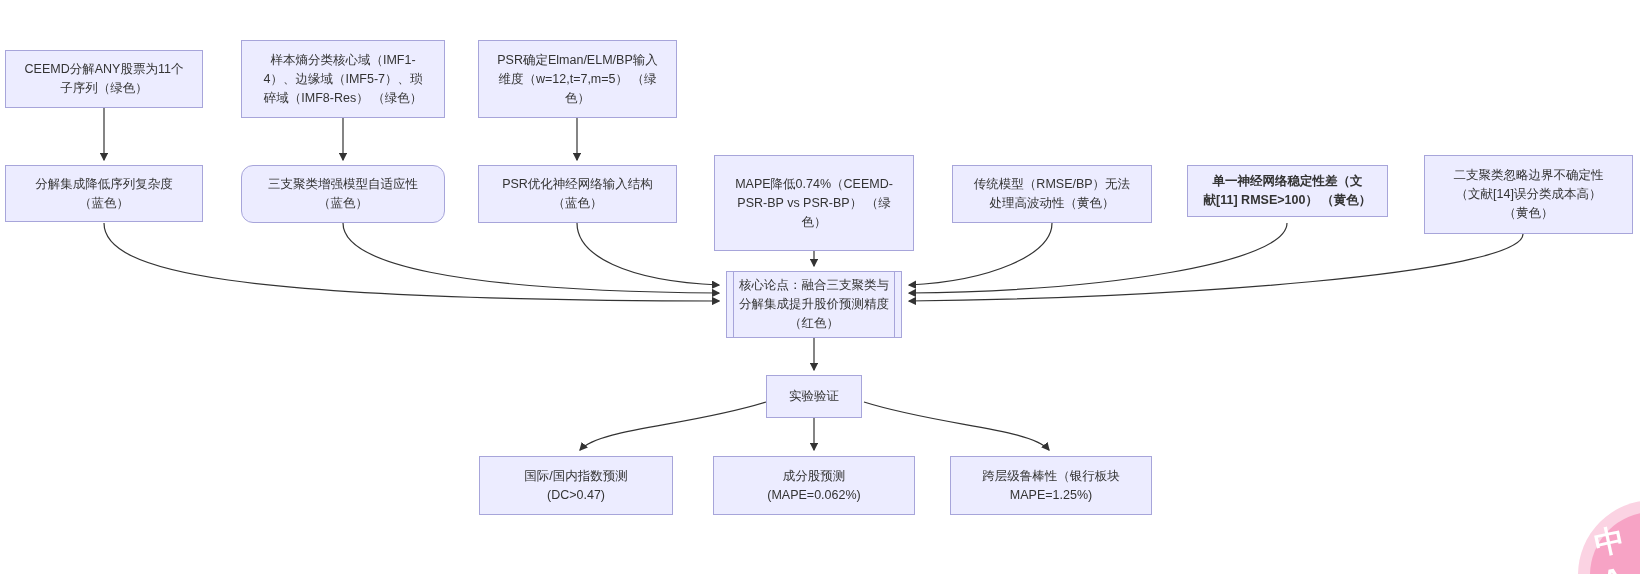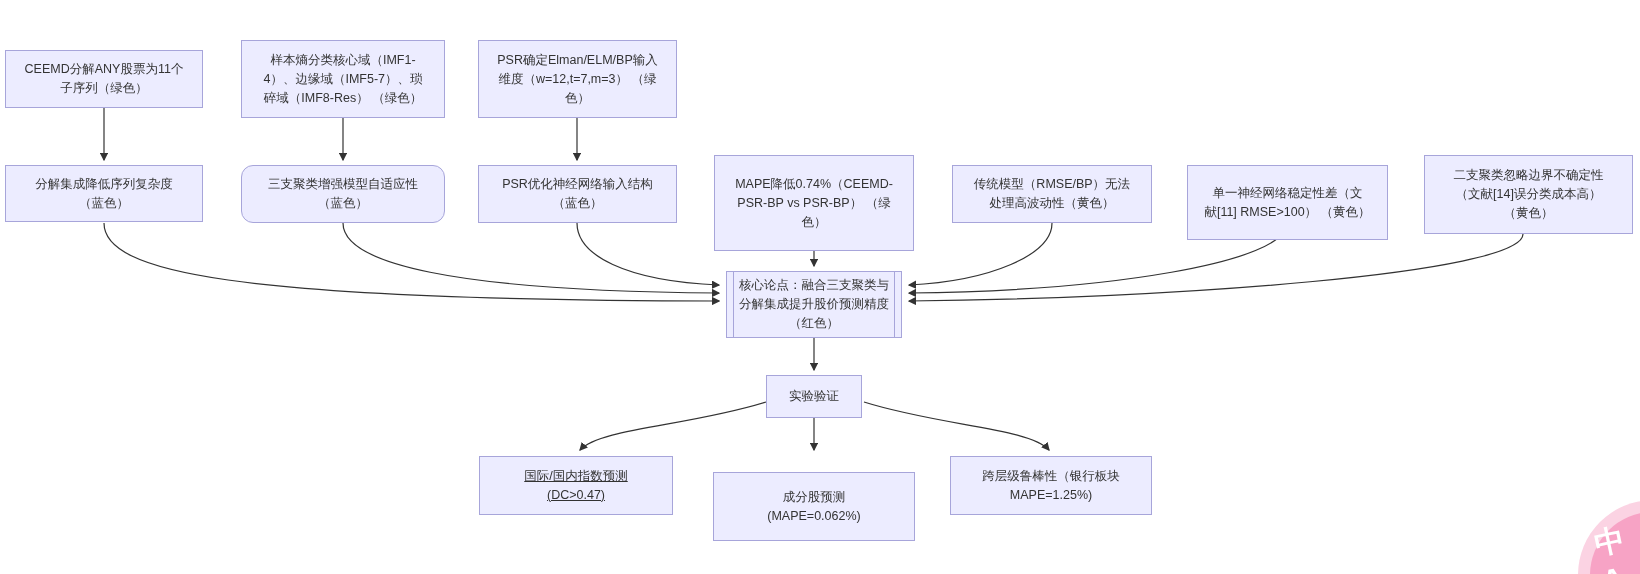--- a/index.html
+++ b/index.html
@@ -102,44 +102,44 @@
   <path class="edge" d="M814,418 L814,450" marker-end="url(#arrow)"></path>
   <path class="edge" d="M864,402 C940,426 1030,428 1049,450" marker-end="url(#arrow)"></path>
 </svg>
 
 <div class="node" style="left:5px;   top:50px;  width:198px; height:58px;">CEEMD分解ANY股票为11个
 子序列（绿色）</div>
 <div class="node" style="left:241px; top:40px;  width:204px; height:78px;">样本熵分类核心域（IMF1-
 4）、边缘域（IMF5-7）、琐
 碎域（IMF8-Res） （绿色）</div>
 <div class="node" style="left:478px; top:40px;  width:199px; height:78px;">PSR确定Elman/ELM/BP输入
-维度（w=12,t=7,m=3） （绿
+维度（w=12,t=7,m=5） （绿
 色）</div>
 <div class="node" style="left:5px;   top:165px; width:198px; height:57px;">分解集成降低序列复杂度
 （蓝色）</div>
 <div class="node" style="left:241px; top:165px; width:204px; height:58px;border-radius:12px;">三支聚类增强模型自适应性
 （蓝色）</div>
 <div class="node" style="left:478px; top:165px; width:199px; height:58px;">PSR优化神经网络输入结构
 （蓝色）</div>
 <div class="node" style="left:714px; top:155px; width:200px; height:96px;">MAPE降低0.74%（CEEMD-
 PSR-BP vs PSR-BP） （绿
 色）</div>
 <div class="node" style="left:952px; top:165px; width:200px; height:58px;">传统模型（RMSE/BP）无法
 处理高波动性（黄色）</div>
-<div class="node" style="left:1187px;top:165px; width:201px; height:75px;">单一神经网络稳定性差（文
+<div class="node" style="left:1187px;top:165px; width:201px; height:52px;font-weight:bold;">单一神经网络稳定性差（文
 献[11] RMSE&gt;100） （黄色）</div>
 <div class="node" style="left:1424px;top:155px; width:209px; height:79px;">二支聚类忽略边界不确定性
 （文献[14]误分类成本高）
 （黄色）</div>
 <div class="node core" style="left:726px; top:271px; width:176px; height:67px;">核心论点：融合三支聚类与
 分解集成提升股价预测精度
 （红色）</div>
 <div class="node" style="left:766px; top:375px; width:96px;  height:43px;">实验验证</div>
-<div class="node" style="left:479px; top:456px; width:194px; height:59px;text-decoration:underline;">国际/国内指数预测
+<div class="node" style="left:479px; top:456px; width:194px; height:59px;">国际/国内指数预测
 (DC&gt;0.47)</div>
-<div class="node" style="left:713px; top:472px; width:202px; height:69px;">成分股预测
+<div class="node" style="left:713px; top:456px; width:202px; height:59px;">成分股预测
 (MAPE=0.062%)</div>
 <div class="node" style="left:950px; top:456px; width:202px; height:59px;">跨层级鲁棒性（银行板块
 MAPE=1.25%)</div>
 
 <div class="badge-halo"></div>
 <div class="badge"></div>
 <div class="badge-label">中A</div>
 
 </body></html>

